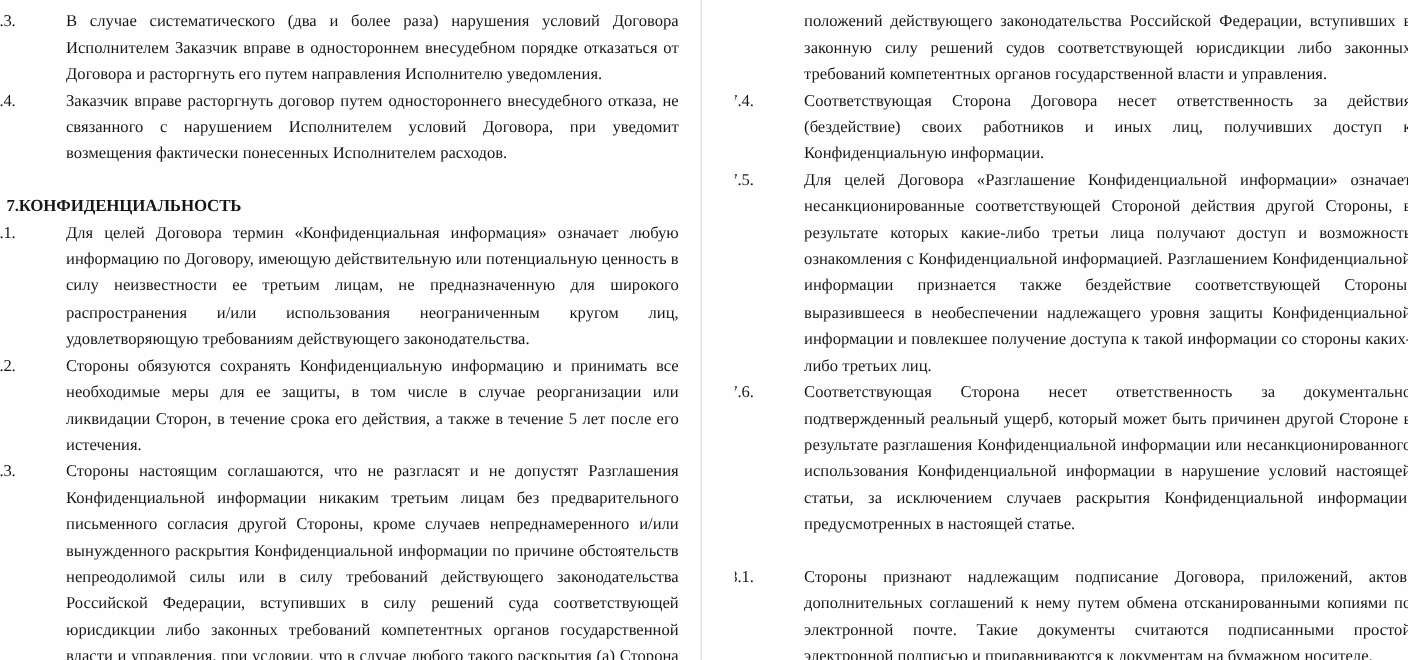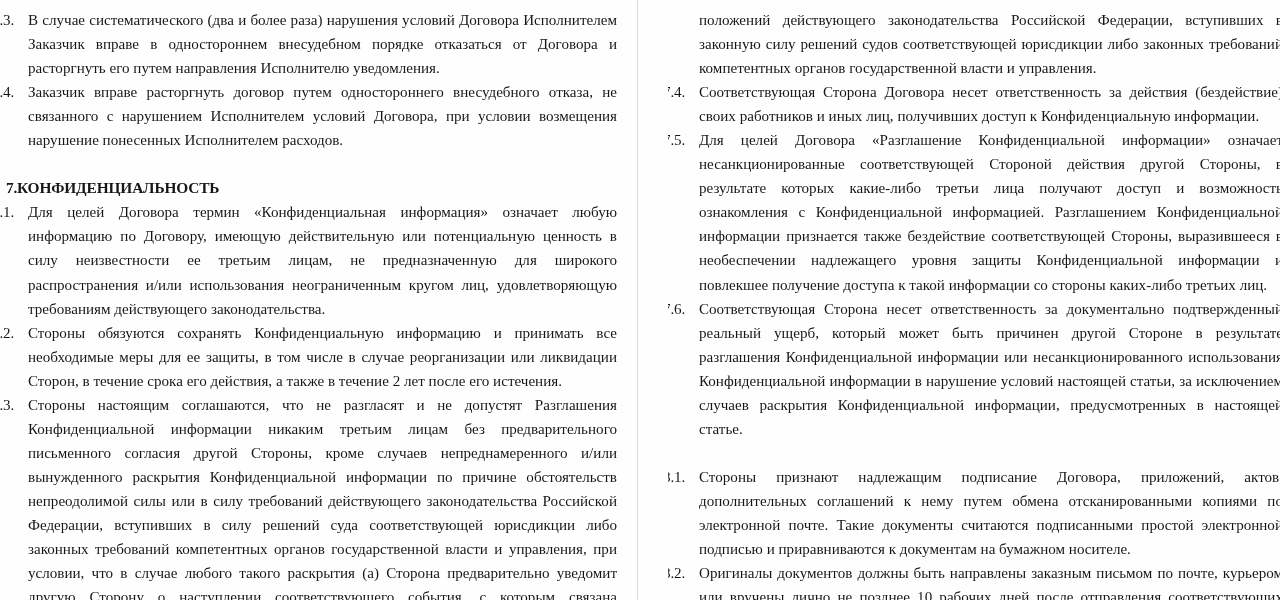--- a/index.html
+++ b/index.html
@@ -66,20 +66,21 @@
     position: absolute;
     left: 0;
     top: 0;
     width: 36px;
     text-align: left;
     white-space: nowrap;
     letter-spacing: -0.1px;
   }
   .clause-body {
     display: block;
+    margin-left: 32px;
   }
   
   .clause-body::after {
     content: "";
     display: inline-block;
     width: 100%;
   }
   .no-justify-last > .clause-body::after { display: none; }
 
   
@@ -112,31 +113,31 @@
   <div id="col-divider" style="background: rgb(216, 216, 216);"></div>
 
   <div class="column" id="column-left">
     <div class="col-inner" id="left-inner">
         <div class="clause no-justify-last">
           <span class="clause-num">6.3.</span>
           <span class="clause-body">В случае систематического (два и более раза) нарушения условий Договора Исполнителем Заказчик вправе в одностороннем внесудебном порядке отказаться от Договора и расторгнуть его путем направления Исполнителю уведомления.</span>
         </div>
         <div class="clause no-justify-last">
           <span class="clause-num">6.4.</span>
-          <span class="clause-body">Заказчик вправе расторгнуть договор путем одностороннего внесудебного отказа, не связанного с нарушением Исполнителем условий Договора, при условии возмещения нарушение понесенных Исполнителем расходов.</span>
+          <span class="clause-body">Заказчик вправе расторгнуть договор путем одностороннего внесудебного отказа, не связанного с нарушением Исполнителем условий Договора, при уведомит возмещения фактически понесенных Исполнителем расходов.</span>
         </div>
         <div class="spacer-line"></div>
         <div class="section-heading"><span class="heading-num">7.</span><span>КОНФИДЕНЦИАЛЬНОСТЬ</span></div>
         <div class="clause no-justify-last">
           <span class="clause-num">7.1.</span>
           <span class="clause-body">Для целей Договора термин «Конфиденциальная информация» означает любую информацию по Договору, имеющую действительную или потенциальную ценность в силу неизвестности ее третьим лицам, не предназначенную для широкого распространения и/или использования неограниченным кругом лиц, удовлетворяющую требованиям действующего законодательства.</span>
         </div>
         <div class="clause no-justify-last">
           <span class="clause-num">7.2.</span>
-          <span class="clause-body">Стороны обязуются сохранять Конфиденциальную информацию и принимать все необходимые меры для ее защиты, в том числе в случае реорганизации или ликвидации Сторон, в течение срока его действия, а также в течение 2 лет после его истечения.</span>
+          <span class="clause-body">Стороны обязуются сохранять Конфиденциальную информацию и принимать все необходимые меры для ее защиты, в том числе в случае реорганизации или ликвидации Сторон, в течение срока его действия, а также в течение 5 лет после его истечения.</span>
         </div>
         <div class="clause">
           <span class="clause-num">7.3.</span>
           <span class="clause-body">Стороны настоящим соглашаются, что не разгласят и не допустят Разглашения Конфиденциальной информации никаким третьим лицам без предварительного письменного согласия другой Стороны, кроме случаев непреднамеренного и/или вынужденного раскрытия Конфиденциальной информации по причине обстоятельств непреодолимой силы или в силу требований действующего законодательства Российской Федерации, вступивших в силу решений суда соответствующей юрисдикции либо законных требований компетентных органов государственной власти и управления, при условии, что в случае любого такого раскрытия (а) Сторона предварительно уведомит другую Сторону о наступлении соответствующего события, с которым связана необходимость раскрытия Конфиденциальной информации, а также об условиях и сроках такого раскрытия; и (б) Сторона раскроет только ту часть Конфиденциальной информации, раскрытие которой необходимо в силу применения</span>
         </div>
       </div>
   </div>
 
   <div class="column" id="column-right">
     <div class="col-inner" id="right-inner">

